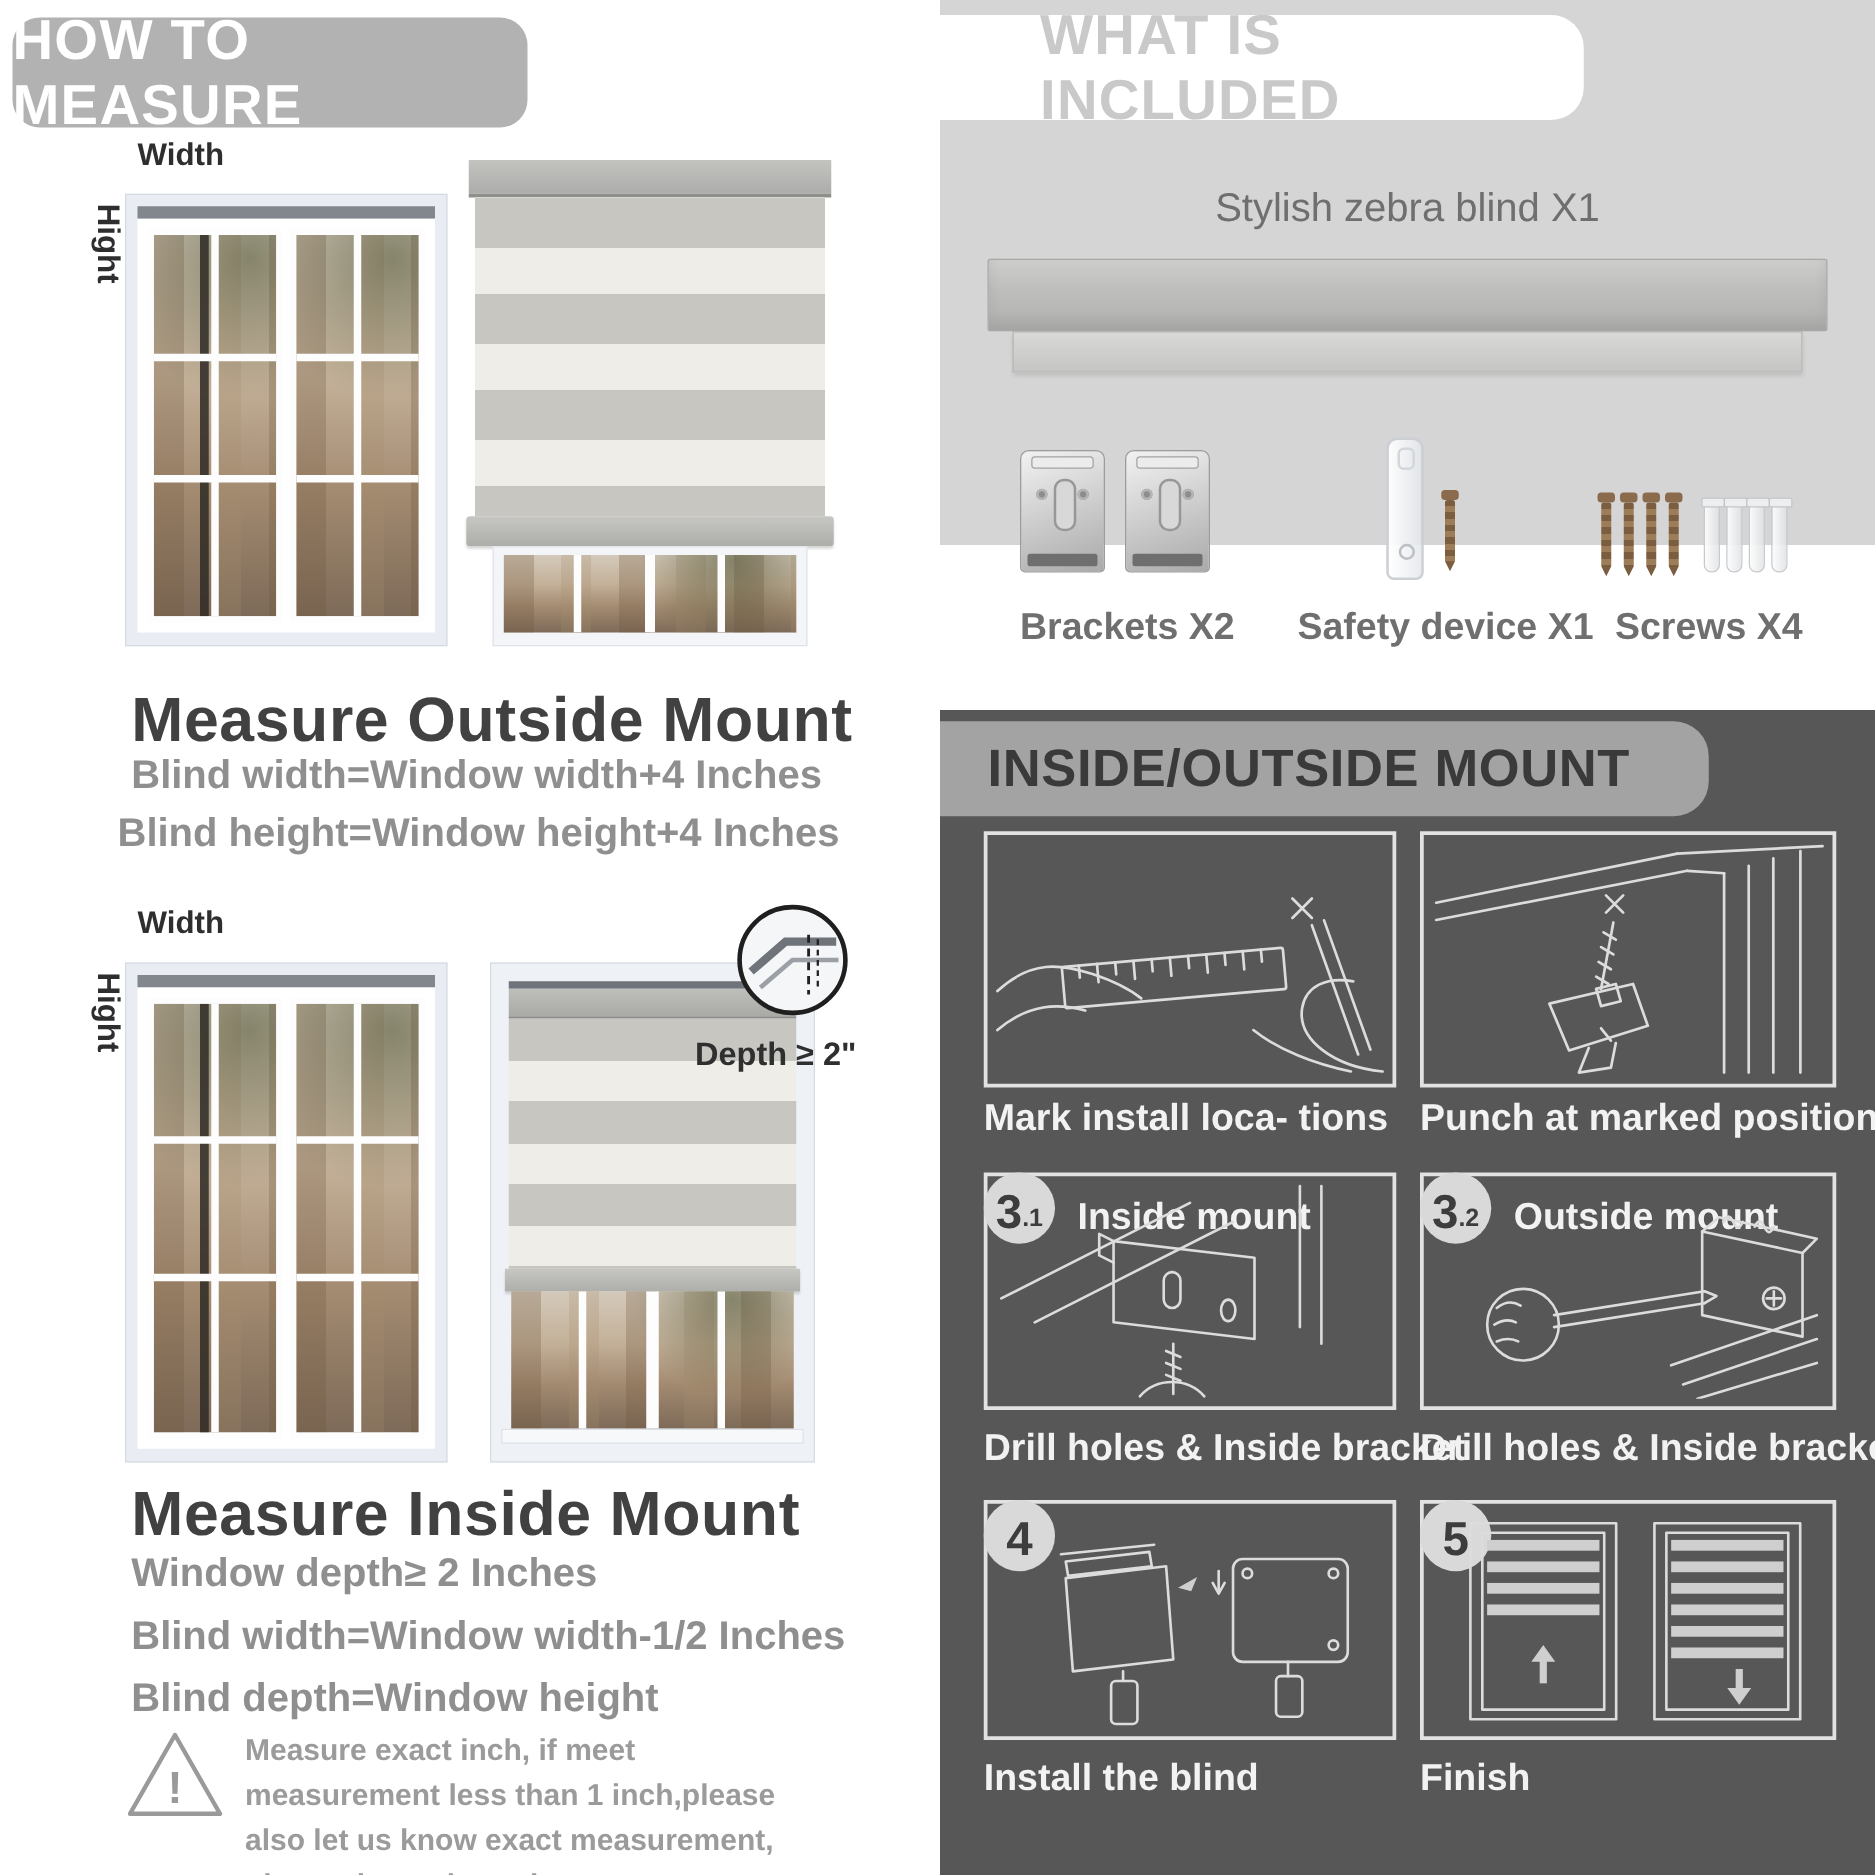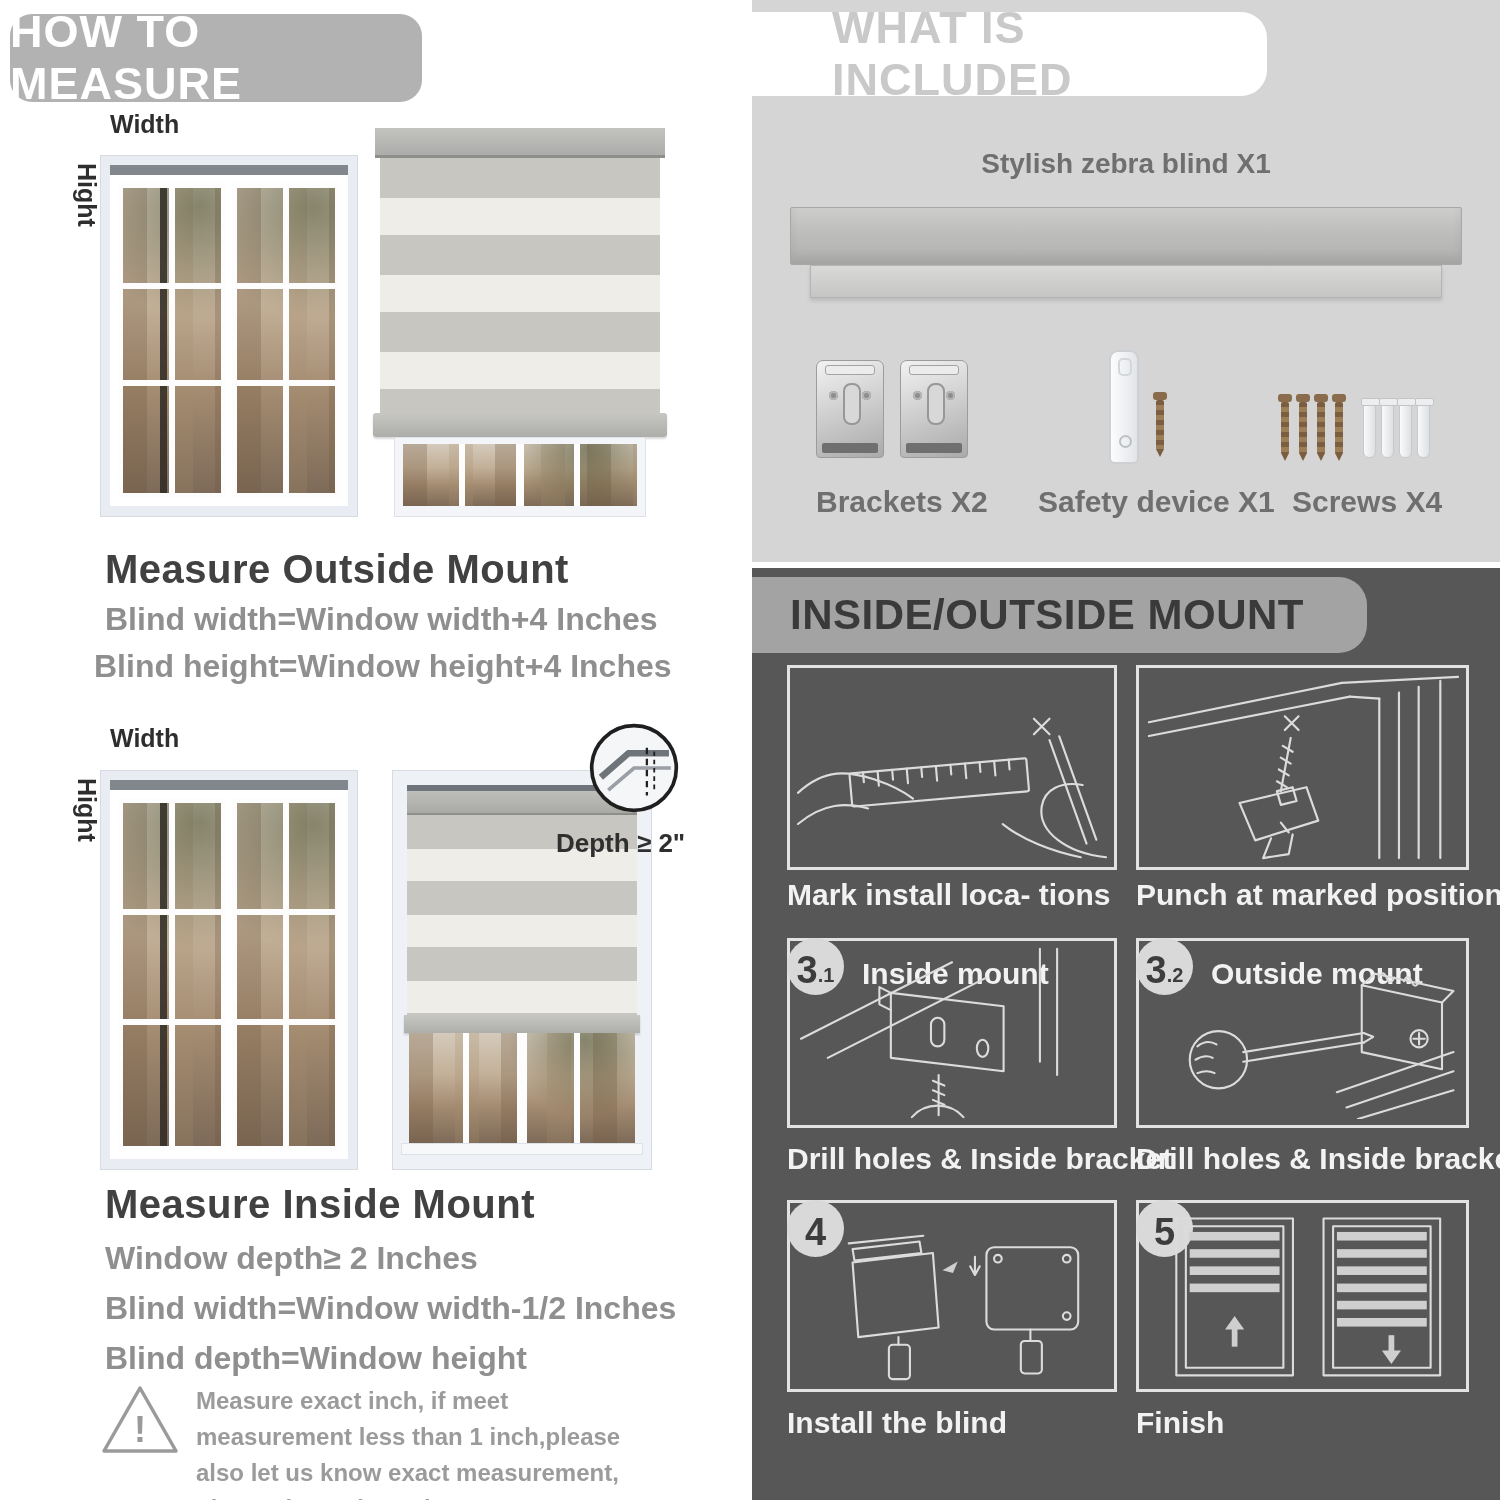--- a/index.html
+++ b/index.html
@@ -63,34 +63,34 @@
   .wb-stripes{position:absolute;left:0;right:0;top:30px;height:200px;
      background:repeating-linear-gradient(180deg,#c7c6c1 0 34px,#efede8 34px 66px);}
   .wb-rail{position:absolute;left:-3px;right:-3px;top:230px;height:18px;
      background:linear-gradient(180deg,#c6c6c3,#aeaeab);box-shadow:0 2px 2px rgba(0,0,0,.15);}
   .wb-panes{position:absolute;left:2px;right:2px;top:248px;bottom:12px;overflow:hidden;}
   .wb-sill{position:absolute;left:-6px;right:-6px;bottom:0;height:12px;background:#f6f8fa;border:1px solid #dde2e8;box-sizing:border-box;}
 
   .magnifier{position:absolute;width:92px;height:92px;}
   .depth-label{position:absolute;font-size:26px;font-weight:bold;color:#2f2f2f;}
 
-  .h-dark{position:absolute;font-size:40px;font-weight:bold;color:#414141;letter-spacing:.5px;white-space:nowrap;}
+  .h-dark{position:absolute;font-size:50px;font-weight:bold;color:#414141;letter-spacing:.5px;white-space:nowrap;}
   .p-gray{position:absolute;font-size:32px;font-weight:bold;color:#8f8f8f;white-space:nowrap;}
 
   .warning-wrap{position:absolute;left:100px;top:1383px;width:560px;display:flex;gap:16px;}
   .warning-text{font-size:24px;font-weight:bold;color:#9b9b9b;line-height:1.5;width:450px;}
 
   
   .right-col{position:absolute;left:752px;top:0;width:748px;height:1500px;}
-  .included{position:absolute;left:0;top:0;width:748px;height:562px;background:#d5d5d6;}
+  .included{position:absolute;left:0;top:0;width:748px;height:436px;background:#d5d5d6;}
   .inc-header{position:absolute;left:0;top:12px;width:515px;height:84px;background:#ffffff;
               border-radius:0 26px 26px 0;display:flex;align-items:center;}
   .inc-header .hd-text{color:#c9c9c9;font-size:45px;font-weight:bold;letter-spacing:1px;padding-left:80px;}
   .product-title{position:absolute;left:0;top:148px;width:748px;text-align:center;
-                 font-size:28px;font-weight:bold;color:#6f6f6f;}
+                 font-size:32px;font-weight:normal;color:#6f6f6f;}
   .headrail-main{position:absolute;left:38px;top:207px;width:672px;height:58px;border-radius:2px;
      background:linear-gradient(180deg,#cdcdcc 0%,#bdbdbc 45%,#b1b1af 100%);
      border:1px solid #a7a7a5;box-sizing:border-box;box-shadow:inset 0 -8px 10px rgba(0,0,0,.07);}
   .headrail-lip{position:absolute;left:58px;top:265px;width:632px;height:33px;
      background:linear-gradient(180deg,#d9d9d7,#c5c5c3);border:1px solid #b4b4b2;box-sizing:border-box;
      box-shadow:0 3px 4px rgba(0,0,0,.12);}
 
   .bracket{position:absolute;width:68px;height:98px;border-radius:7px 7px 4px 4px;
      background:linear-gradient(160deg,#f2f2f2,#cacaca 55%,#aaaaaa);border:1px solid #9c9c9c;box-sizing:border-box;}
   .b-clip{position:absolute;top:4px;left:8px;right:8px;height:8px;background:#ececec;border:1px solid #a3a3a3;border-radius:3px;}

